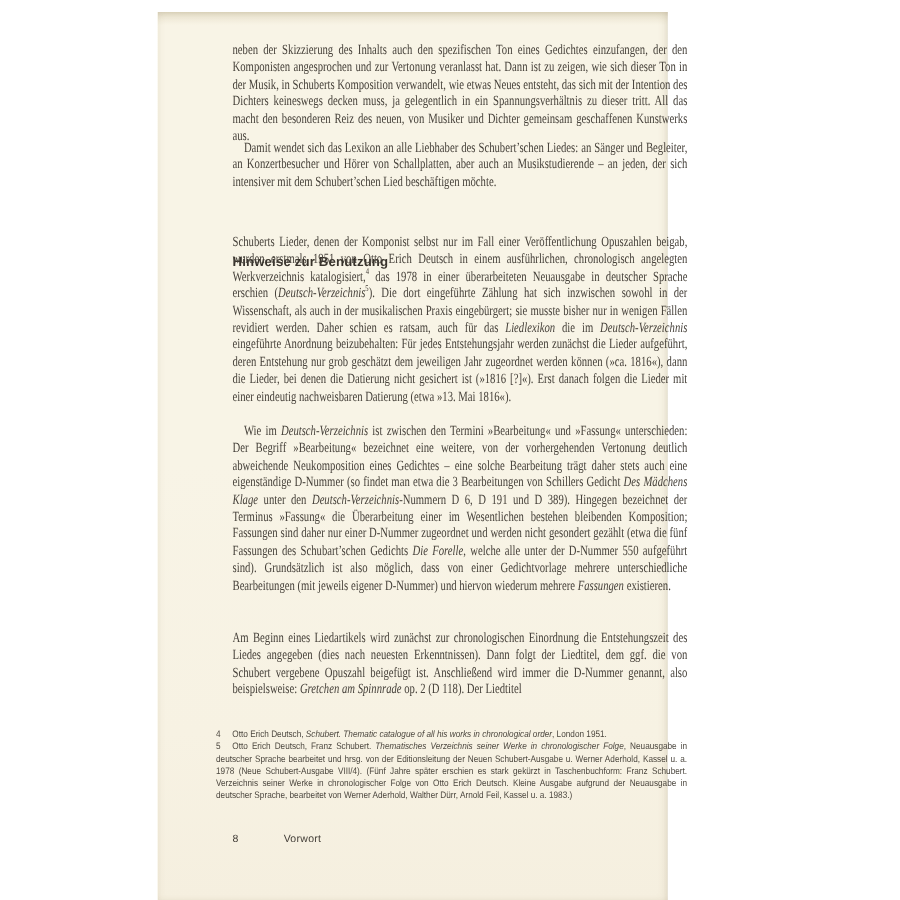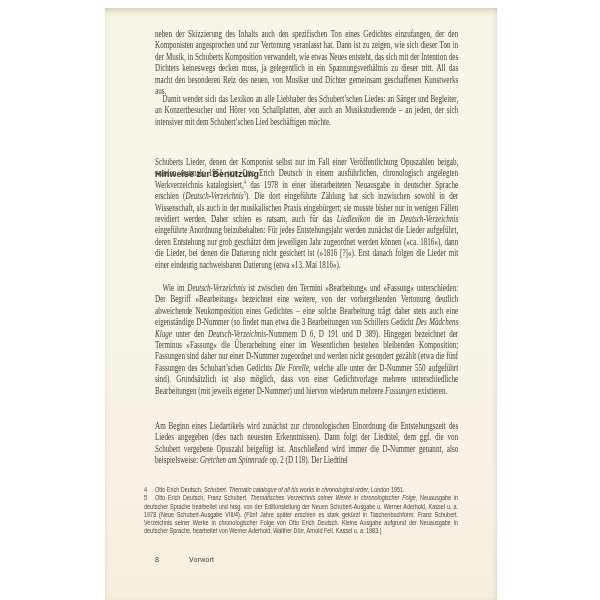--- a/index.html
+++ b/index.html
@@ -2,21 +2,21 @@
 <html lang="de"><head>
 <meta charset="utf-8">
 <style>
   html,body{margin:0;padding:0;}
   body{
     width:600px;height:600px;position:relative;overflow:hidden;
     background:#ffffff;
     font-family:"Liberation Serif","DejaVu Serif",serif;
   }
   .book-page{
-    position:absolute;left:105px;top:8px;width:392px;height:592px;
+    position:absolute;left:105px;top:8px;width:340px;height:592px;
     background:linear-gradient(180deg,#eee8d4 0px,#f8f4e6 9px,#f8f4e6 300px,#f7f2e3 480px,#f5efdf 592px);
     box-shadow:inset -3px 0 7px -4px rgba(120,100,60,.28),
                inset 3px 0 7px -5px rgba(120,100,60,.18),
                inset 0 5px 7px -5px rgba(120,100,60,.25);
   }
   .col{position:absolute;left:50px;width:303px;}
   .body-par{
     font-size:9.4px;line-height:11.4px;color:#46413a;
     text-align:justify;overflow:hidden;
     width:399px;transform:scaleX(.76);transform-origin:0 0;

